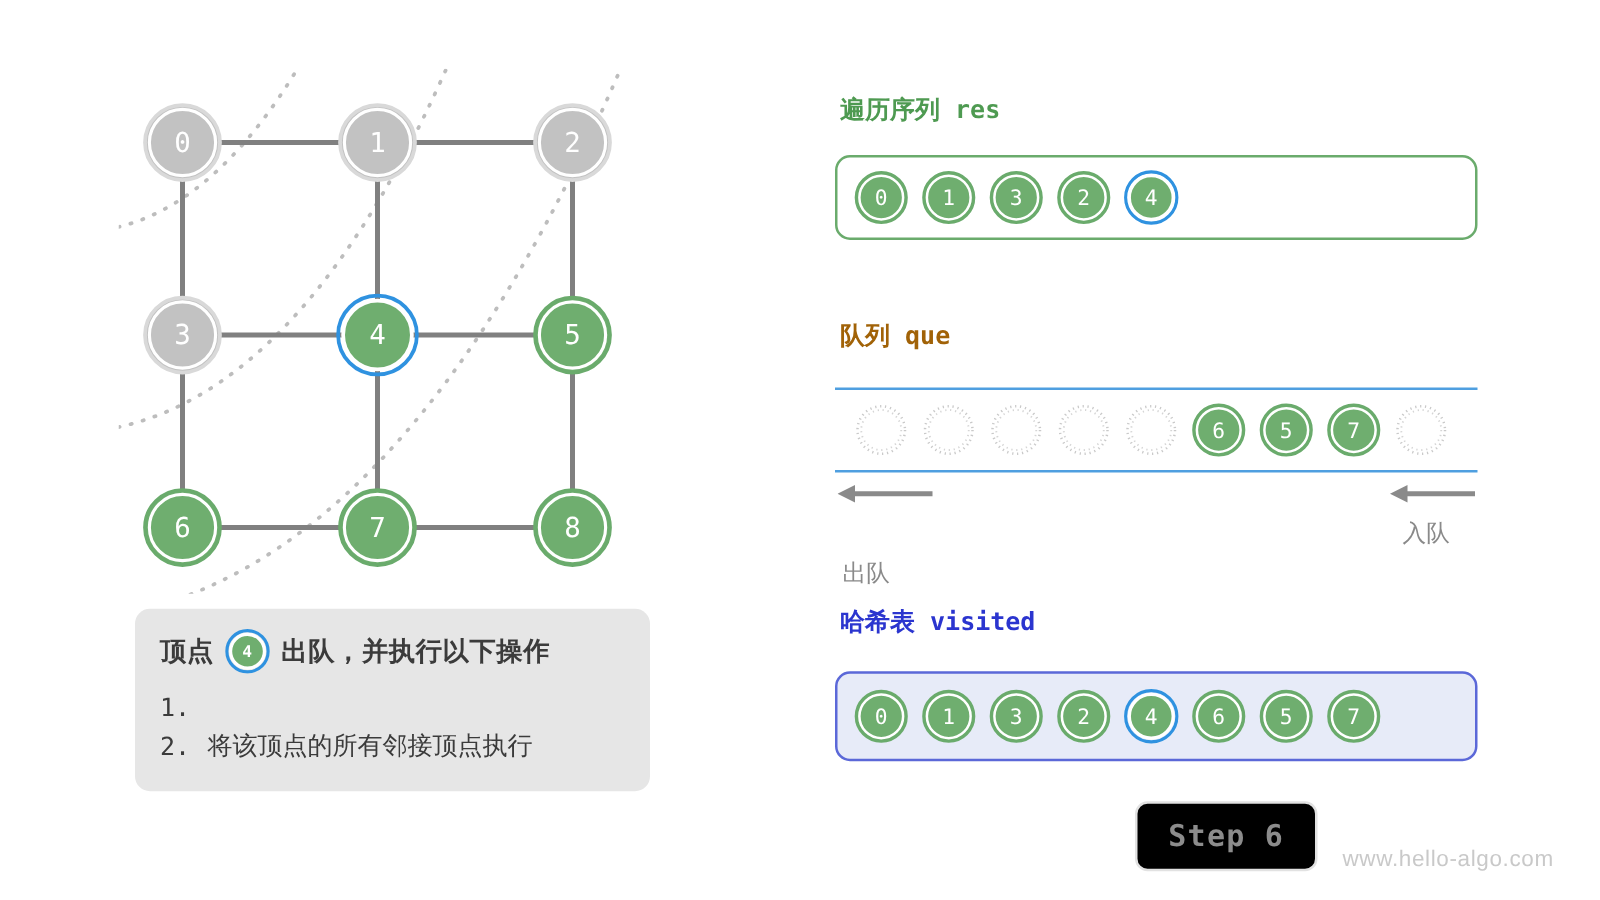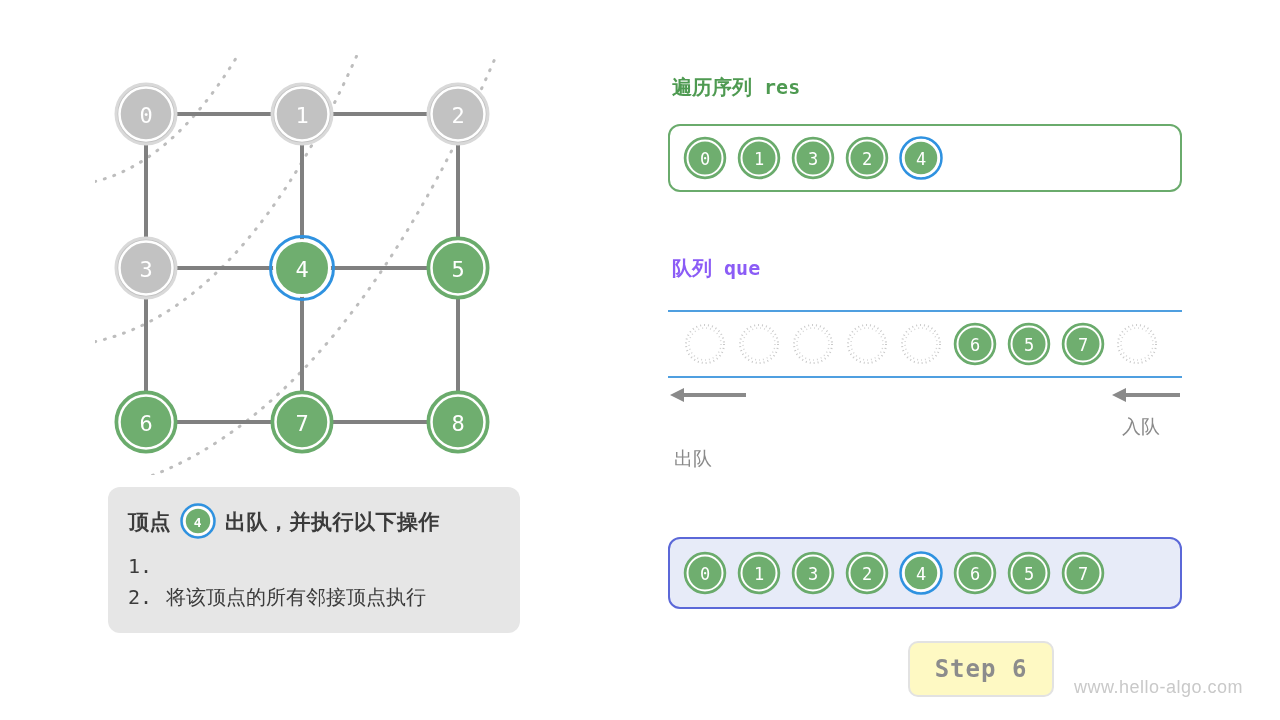--- a/index.html
+++ b/index.html
@@ -106,21 +106,21 @@
     width: 620px;
     height: 720px;
   }
   .section-title {
     position: absolute;
     font-size: 20px;
     font-weight: bold;
     white-space: nowrap;
   }
   .title-res  { left: 12px; top: 74px;  color: #4e9a51; }
-  .title-que  { left: 12px; top: 255px; color: #8b5cf6; }
+  .title-que  { left: 12px; top: 255px; color: #a16207; }
   .title-vis  { left: 12px; top: 484px; color: #2b35cf; }
   .title-code {
     font-family: "DejaVu Sans Mono", "Liberation Mono", monospace;
     letter-spacing: 0px;
   }
 
   .slot-row {
     position: absolute;
     display: flex;
     align-items: center;
@@ -190,21 +190,21 @@
   .chip svg { display: block; }
 
   
   #step-badge {
     position: absolute;
     left: 908px;
     top: 641px;
     width: 146px;
     height: 56px;
     box-sizing: border-box;
-    background: #fef9c3;
+    background: #000000;
     border: 2px solid #e2e2e2;
     border-radius: 10px;
     display: flex;
     align-items: center;
     justify-content: center;
     font-family: "DejaVu Sans Mono", "Liberation Mono", monospace;
     font-size: 24px;
     font-weight: bold;
     color: #8c8c8c;
     letter-spacing: 1px;
@@ -454,20 +454,23 @@
   </div>
   <div class="q-arrow q-arrow-right">
     <svg width="70" height="18" viewBox="0 0 70 18">
       <line x1="10" y1="9" x2="68" y2="9" stroke="#8a8a8a" stroke-width="4"></line>
       <polygon points="0,9 14,2 14,16" fill="#8a8a8a"></polygon>
     </svg>
   </div>
   <div class="q-arrow-label lbl-deq">出队</div>
   <div class="q-arrow-label lbl-enq">入队</div>
 
+  <div class="section-title title-vis">
+    <span>哈希表</span><span class="title-code">&nbsp;</span><span class="title-code">visited</span>
+  </div>
   <div id="vis-box"></div>
   <div class="slot-row" id="vis-row">
       <div class="chip">
         <svg width="46" height="46" viewBox="0 0 46 46">
           <circle cx="23" cy="23" r="20" fill="#6fae6f" stroke="#6aab6c" stroke-width="2.5"></circle>
           <circle cx="23" cy="23" r="17.5" fill="none" stroke="#ffffff" stroke-width="2"></circle>
           <text x="23" y="24" text-anchor="middle" dominant-baseline="central" font-family="DejaVu Sans Mono, Liberation Mono, monospace" font-size="17" fill="#ffffff">0</text>
         </svg>
       </div>
       <div class="chip">

